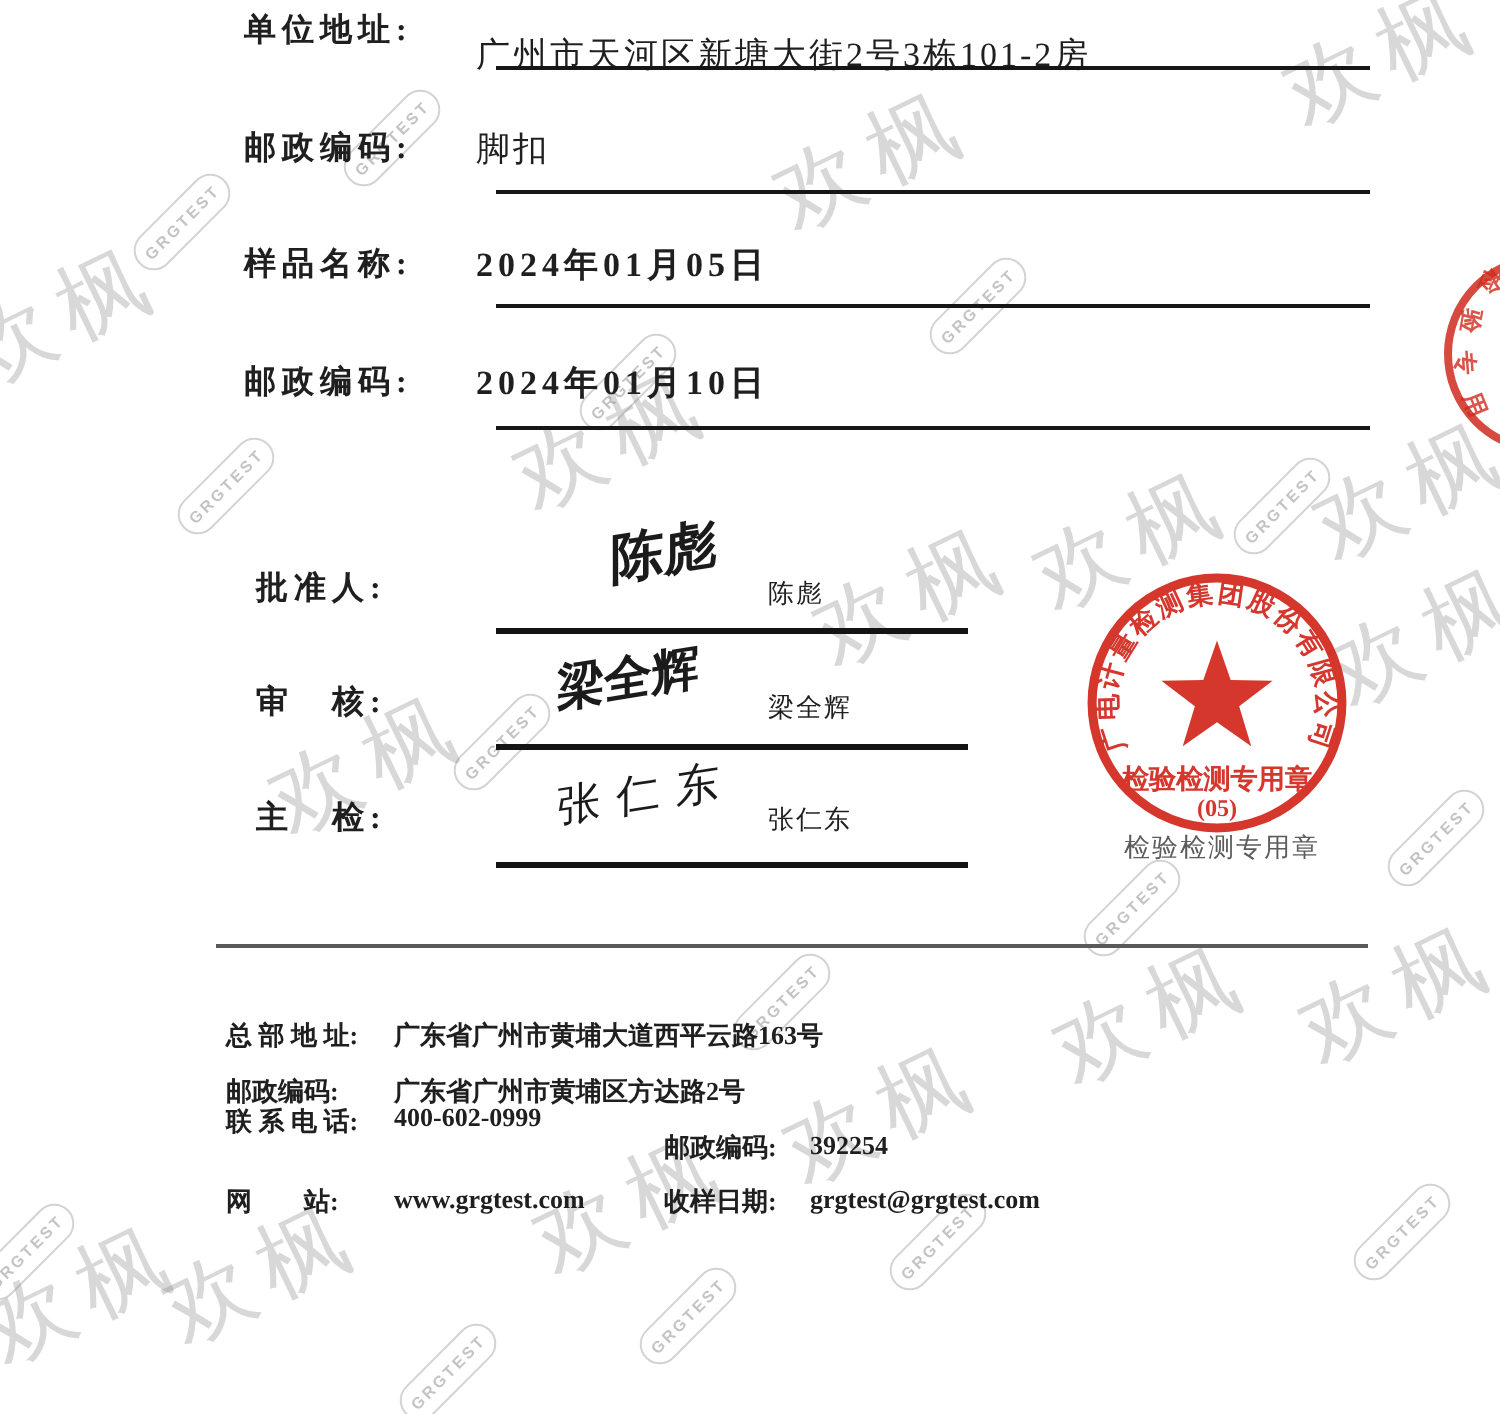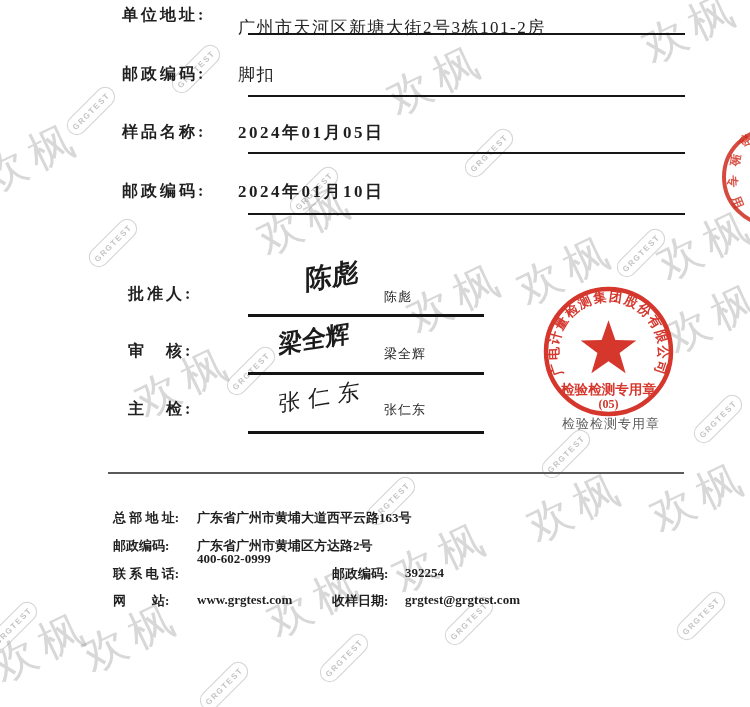--- a/index.html
+++ b/index.html
@@ -196,21 +196,21 @@
 
   <div>
     <div class="footer-sep"></div>
 
     <div class="f-label" style="top:509px">总 部 地 址:</div>
     <div class="f-value" style="top:509px">广东省广州市黄埔大道西平云路163号</div>
 
     <div class="f-label" style="top:537px">邮政编码:</div>
     <div class="f-value" style="top:537px">广东省广州市黄埔区方达路2号</div>
 
-    <div class="f-label" style="top:565px">联 系 电 话:</div>
+    <div class="f-label" style="top:552px">联 系 电 话:</div>
     <div class="f-value" style="top:551px">400-602-0999</div>
     <div class="f-label2" style="top:565px">邮政编码:</div>
     <div class="f-value2" style="top:565px">392254</div>
 
     <div class="f-label" style="top:592px">网　　站:</div>
     <div class="f-value" style="top:592px">www.grgtest.com</div>
     <div class="f-label2" style="top:592px">收样日期:</div>
     <div class="f-value2" style="top:592px">grgtest@grgtest.com</div>
   </div>
 

